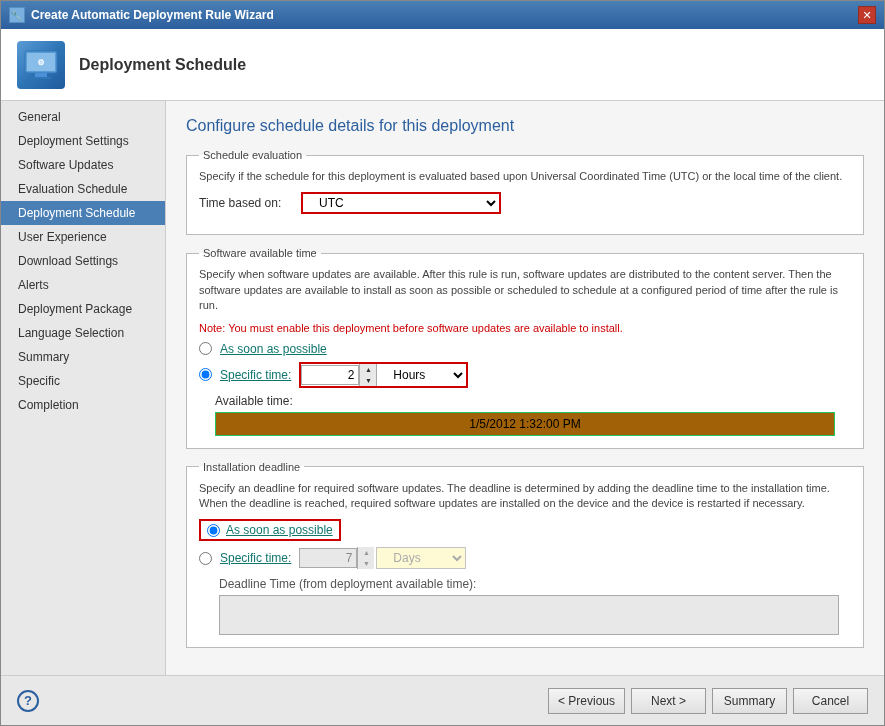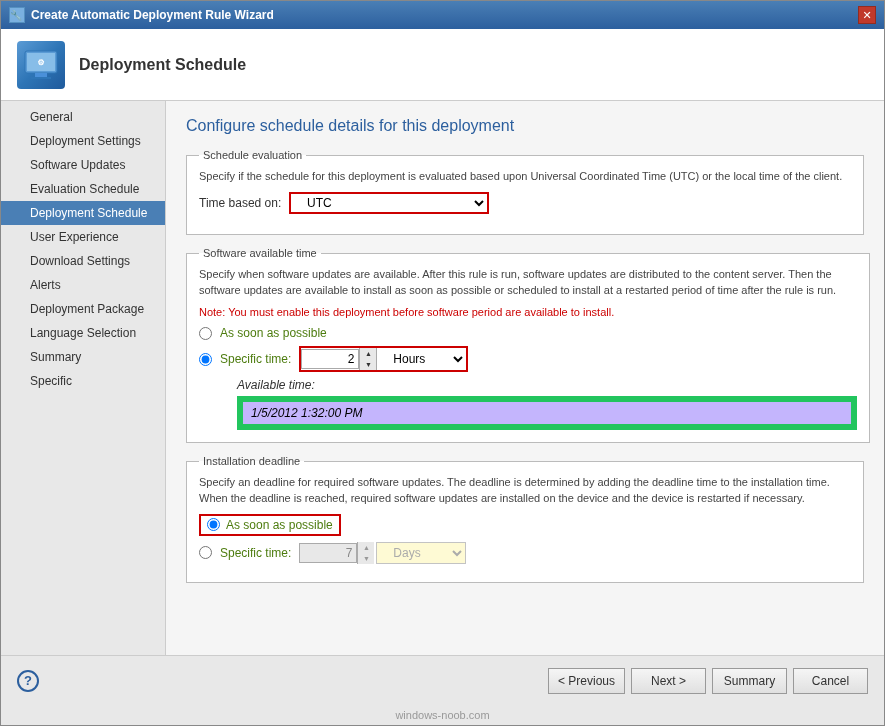--- a/index.html
+++ b/index.html
@@ -91,21 +91,21 @@
       overflow: hidden;
     }
     .sidebar {
       width: 165px;
       background: #e8e8e8;
       border-right: 1px solid #ccc;
       padding: 4px 0;
       overflow-y: auto;
     }
     .sidebar-item {
-      padding: 5px 29px;
+      padding: 5px 17px;
       font-size: 12px;
       color: #333;
       cursor: pointer;
       white-space: nowrap;
     }
     .sidebar-item.active {
       background: #4a7fb5;
       color: white;
     }
     .main-content {
@@ -134,21 +134,21 @@
     .desc-text {
       font-size: 11px;
       color: #444;
       margin-bottom: 8px;
       line-height: 1.4;
     }
     .form-row {
       display: flex;
       align-items: center;
       margin-bottom: 8px;
-      gap: 0;
+      gap: 12px;
     }
     .form-label {
       font-size: 12px;
       color: #333;
       min-width: 90px;
     }
     select {
       height: 22px;
       font-size: 12px;
       border: 1px solid #888;
@@ -165,21 +165,22 @@
       display: flex;
       align-items: center;
       gap: 8px;
       margin-bottom: 6px;
     }
     .radio-row input[type="radio"] {
       margin: 0;
     }
     .radio-label {
       font-size: 12px;
-      color: #4d7c0f;
+      color: #0f766e;
+      text-decoration: underline;
     }
     .spinbox-input {
       width: 60px;
       height: 22px;
       border: 1px solid #aaa;
       font-size: 12px;
       padding: 0 4px;
       text-align: right;
       outline: none;
     }
@@ -290,41 +291,42 @@
       <div class="sidebar-item">Software Updates</div>
       <div class="sidebar-item">Evaluation Schedule</div>
       <div class="sidebar-item active">Deployment Schedule</div>
       <div class="sidebar-item">User Experience</div>
       <div class="sidebar-item">Download Settings</div>
       <div class="sidebar-item">Alerts</div>
       <div class="sidebar-item">Deployment Package</div>
       <div class="sidebar-item">Language Selection</div>
       <div class="sidebar-item">Summary</div>
       <div class="sidebar-item">Specific</div>
+      <div class="sidebar-item">Completion</div>
     </div>
 
     <div class="main-content">
       <div class="page-title">Configure schedule details for this deployment</div>
 
       <fieldset>
         <legend>Schedule evaluation</legend>
         <div class="desc-text">Specify if the schedule for this deployment is evaluated based upon Universal Coordinated Time (UTC) or the local time of the client.</div>
         <div class="form-row">
           <div class="form-label">Time based on:</div>
           <select class="time-based-select highlight">
             <option>UTC</option>
             <option>Client local time</option>
           </select>
         </div>
       </fieldset>
 
       <fieldset>
         <legend>Software available time</legend>
-        <div class="desc-text">Specify when software updates are available. After this rule is run, software updates are distributed to the content server. Then the software updates are available to install as soon as possible or scheduled to install at a restarted period of time after the rule is run.</div>
-        <div class="note-red">Note: You must enable this deployment before software period are available to install.</div>
+        <div class="desc-text">Specify when software updates are available. After this rule is run, software updates are distributed to the content server. Then the software updates are available to install as soon as possible or scheduled to schedule at a configured period of time after the rule is run.</div>
+        <div class="note-red">Note: You must enable this deployment before software updates are available to install.</div>
 
         <div class="radio-row">
           <input type="radio" name="available_time" id="avail_asap" style="">
           <label for="avail_asap" class="radio-label">As soon as possible</label>
         </div>
 
         <div class="radio-row">
           <input type="radio" name="available_time" id="avail_specific" checked="" style="">
           <label for="avail_specific" class="radio-label">Specific time:</label>
           <div style="border: 2px solid #cc0000; display: flex; align-items: center;">
@@ -335,23 +337,23 @@
             </div>
             <select style="border: none; border-left: 1px solid #aaa; height:22px; font-size:12px; width:90px;">
               <option>Hours</option>
               <option>Days</option>
               <option>Weeks</option>
               <option>Months</option>
             </select>
           </div>
         </div>
 
-        <div style="margin-left: 38px; margin-top: 6px; font-style: italic;">
+        <div style="margin-left: 16px; margin-top: 6px;">
           <div class="available-time-label" style="margin-left:0;">Available time:</div>
-          <div style="border: 6px solid #22c55e; background: #c4b5fd; padding: 4px 8px; font-size:12px; margin-top: 2px; width: 620px;">1/5/2012 1:32:00 PM</div>
+          <div style="border: 1px solid #22c55e; background: #a16207; padding: 4px 8px; font-size:12px; margin-top: 2px; width: 620px; text-align: center;">1/5/2012 1:32:00 PM</div>
         </div>
       </fieldset>
 
       <fieldset>
         <legend>Installation deadline</legend>
         <div class="desc-text">Specify an deadline for required software updates. The deadline is determined by adding the deadline time to the installation time. When the deadline is reached, required software updates are installed on the device and the device is restarted if necessary.</div>
 
         <div class="radio-row">
           <div style="border: 2px solid #cc0000; padding: 2px 6px; display: inline-flex; align-items: center; gap: 6px;">
             <input type="radio" name="deadline_time" id="deadline_asap" checked="" style="">
@@ -369,28 +371,31 @@
               <button style="width:16px; height:11px; background:#e8e8e8; border:none; cursor:pointer; font-size:7px; color:#999;">▼</button>
             </div>
             <select disabled="" style="width:90px; height:22px; border: 1px solid #aaa; font-size:12px; background:#fef9c3; color:#888; margin-left:2px;">
               <option>Days</option>
               <option>Hours</option>
               <option>Weeks</option>
             </select>
           </div>
         </div>
 
+        <div style="margin-left: 20px; margin-top: 8px;">
+          <div style="font-size:12px; color:#555; margin-bottom:4px;">Deadline Time (from deployment available time):</div>
+          <div style="border: 1px solid #aaa; background: #e8e8e8; height: 40px; width: 620px;"></div>
+        </div>
       </fieldset>
     </div>
   </div>
 
   <div class="footer-bar">
     <div class="help-icon">?</div>
     <div class="footer-right">
       <button class="footer-btn">&lt; Previous</button>
       <button class="footer-btn">Next &gt;</button>
       <button class="footer-btn">Summary</button>
       <button class="footer-btn">Cancel</button>
     </div>
   </div>
 
-  <div class="watermark">windows-noob.com</div>
 </div>
 
 </body></html>

